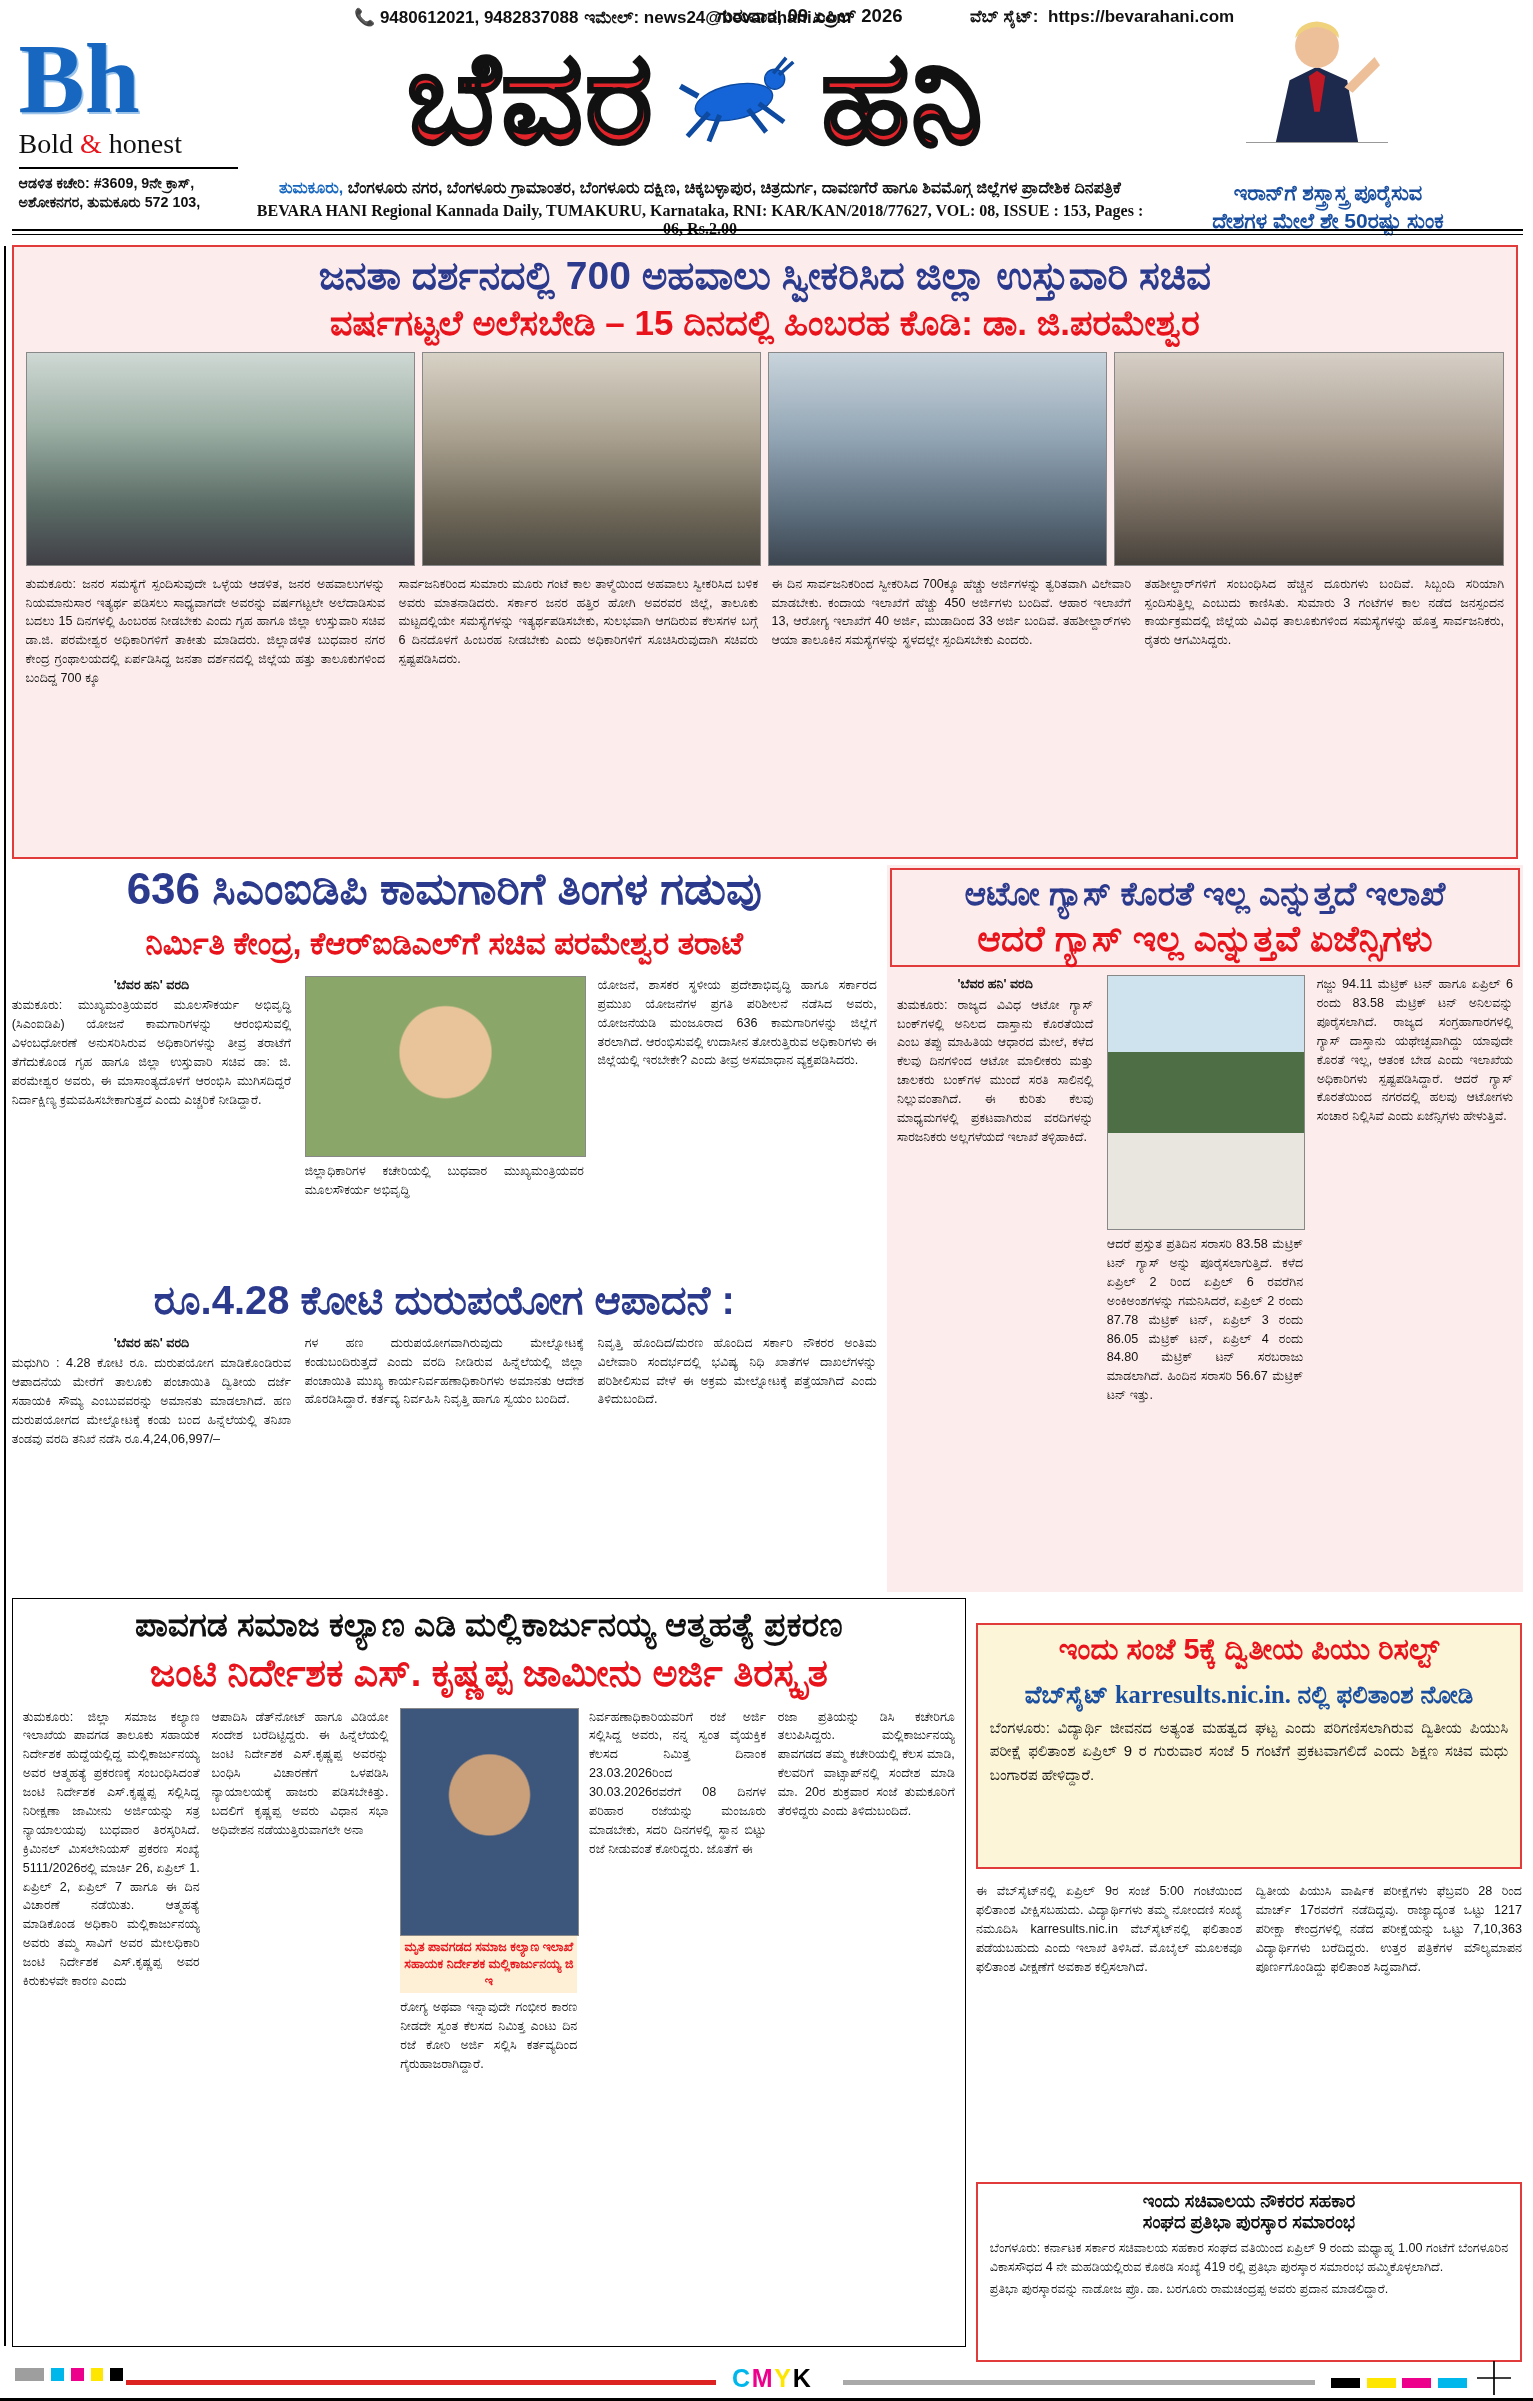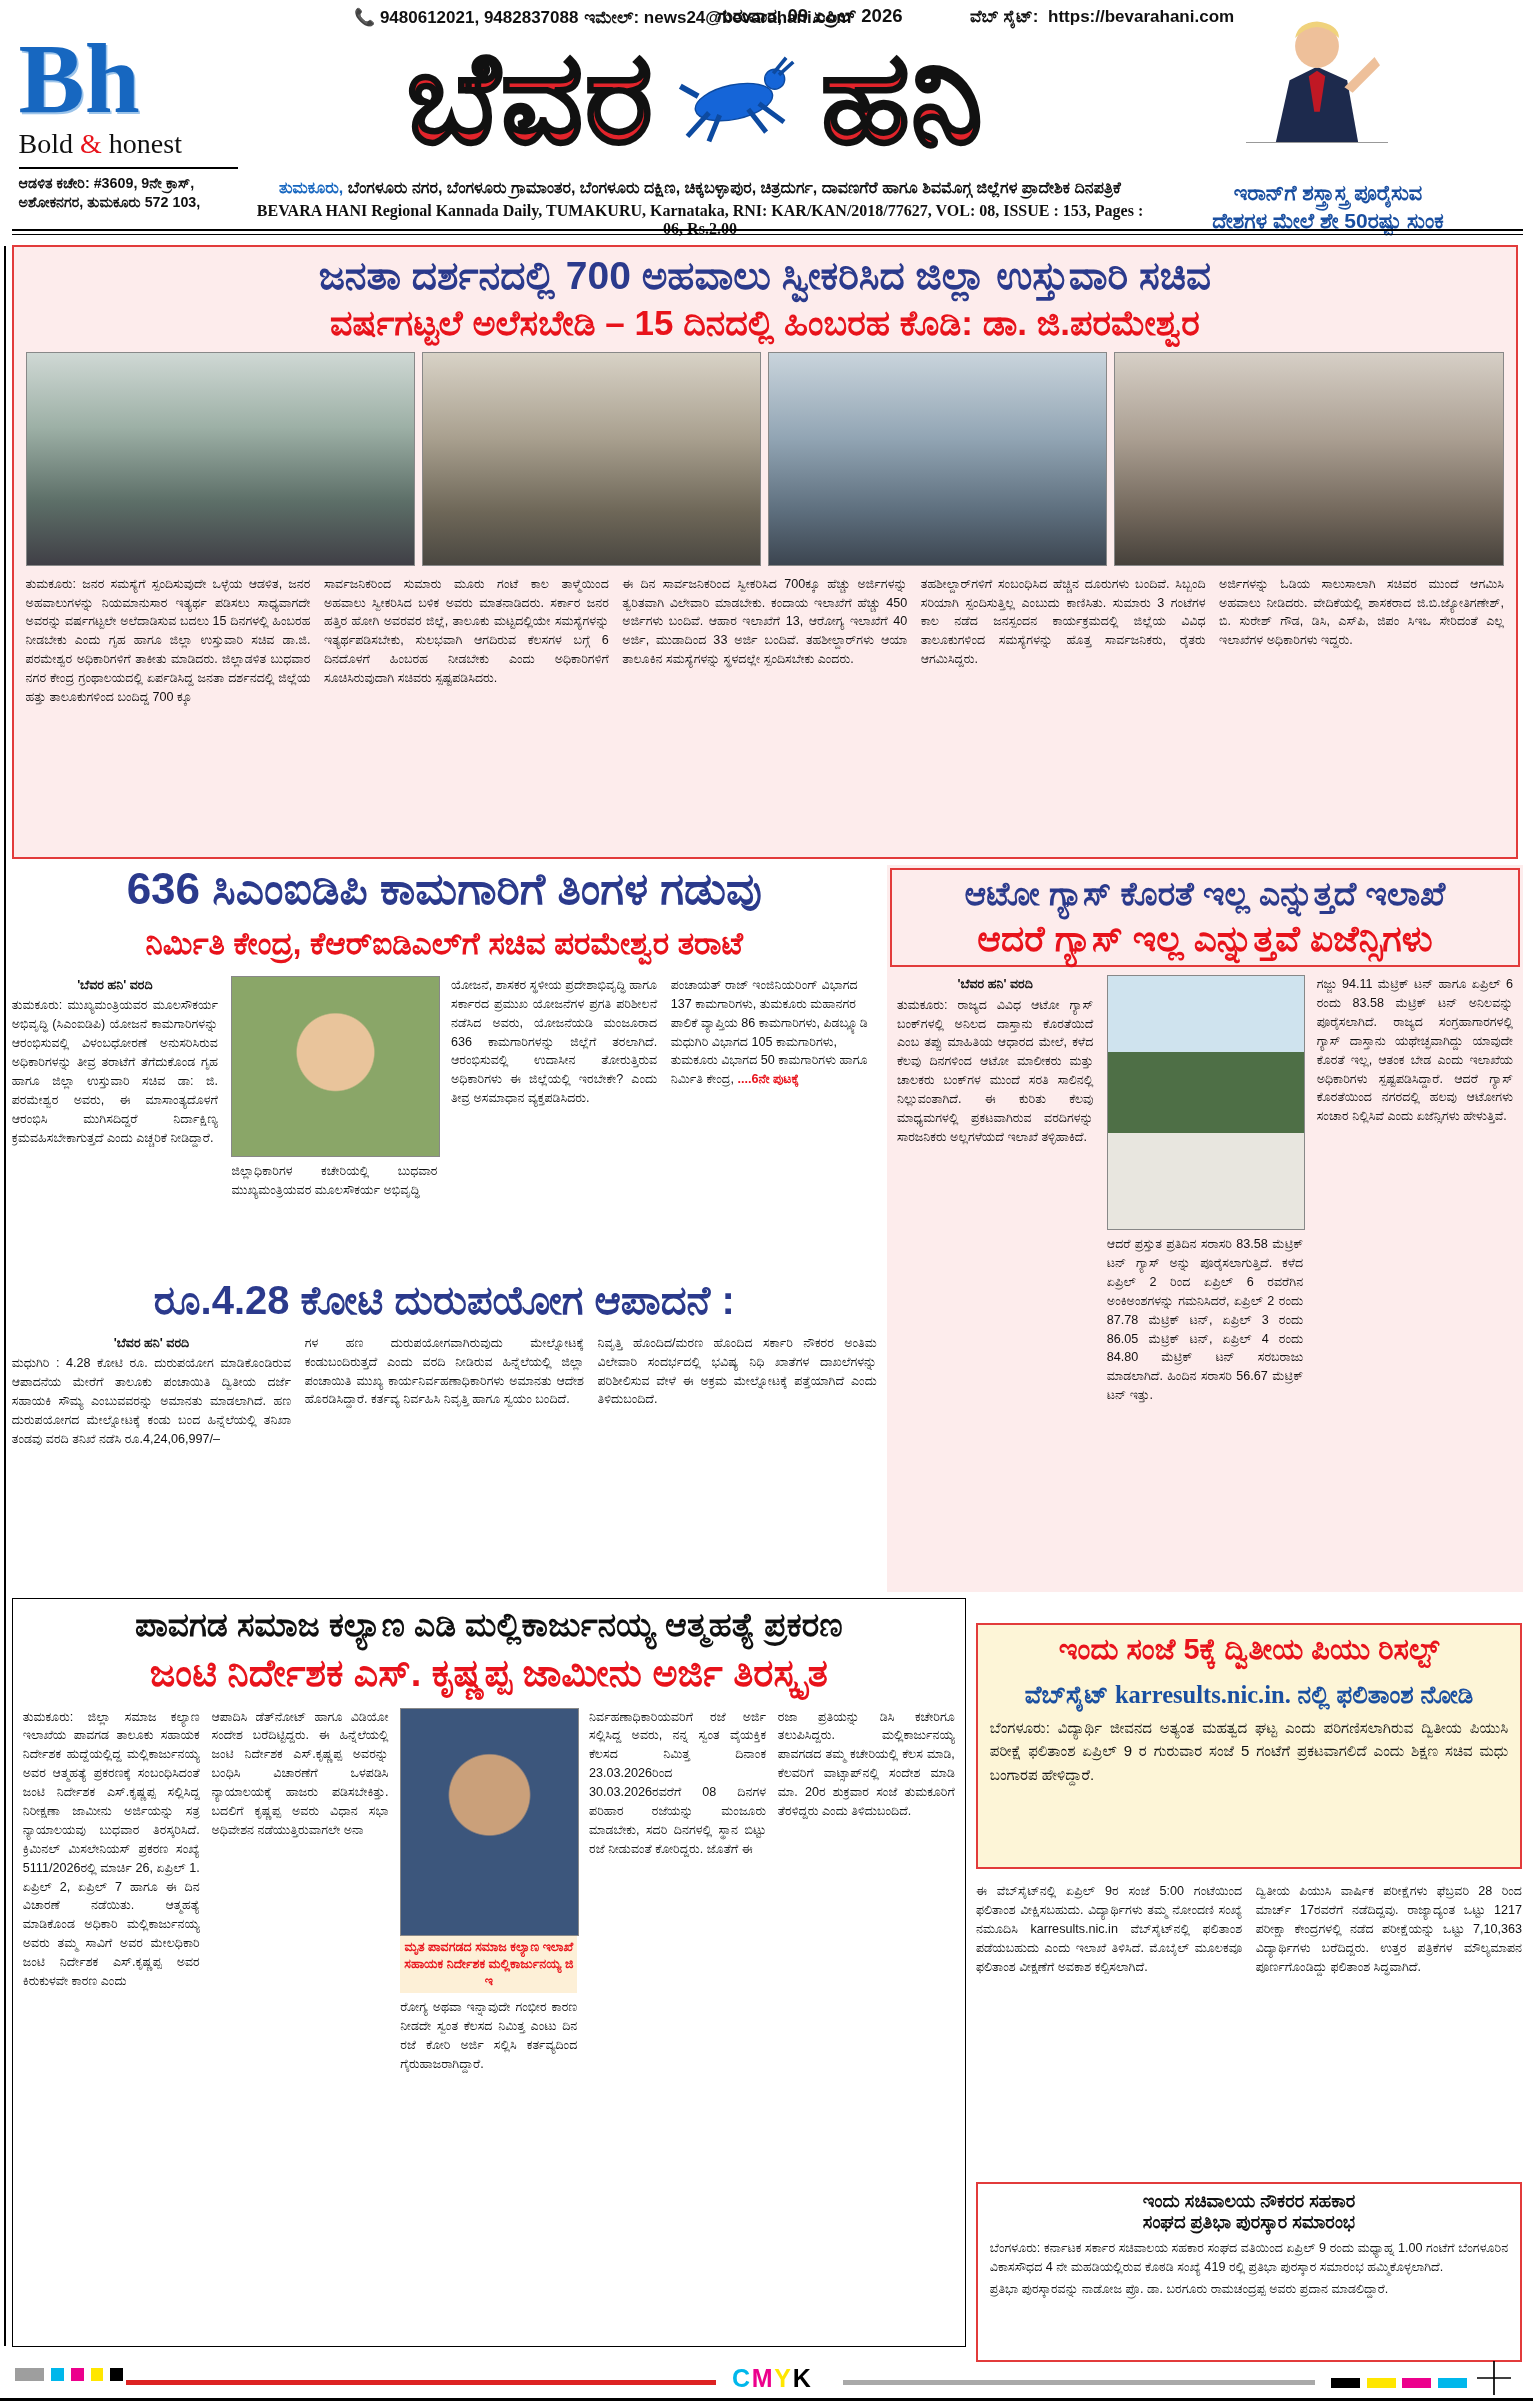--- a/index.html
+++ b/index.html
@@ -125,41 +125,36 @@
       <div class="ph crowd1" style="flex:1.15;height:212px;"></div>
       <div class="ph crowd2" style="flex:1;height:212px;"></div>
       <div class="ph crowd3" style="flex:1;height:212px;"></div>
       <div class="ph crowd4" style="flex:1.15;height:212px;"></div>
     </div>
     <div class="cols story clip" style="margin-top:8.4px;height:253px;">
       <div class="just">ತುಮಕೂರು: ಜನರ ಸಮಸ್ಯೆಗೆ ಸ್ಪಂದಿಸುವುದೇ ಒಳ್ಳೆಯ ಆಡಳಿತ, ಜನರ ಅಹವಾಲುಗಳನ್ನು ನಿಯಮಾನುಸಾರ ಇತ್ಯರ್ಥ ಪಡಿಸಲು ಸಾಧ್ಯವಾಗದೇ ಅವರನ್ನು ವರ್ಷಗಟ್ಟಲೇ ಅಲೆದಾಡಿಸುವ ಬದಲು 15 ದಿನಗಳಲ್ಲಿ ಹಿಂಬರಹ ನೀಡಬೇಕು ಎಂದು ಗೃಹ ಹಾಗೂ ಜಿಲ್ಲಾ ಉಸ್ತುವಾರಿ ಸಚಿವ ಡಾ.ಜಿ. ಪರಮೇಶ್ವರ ಅಧಿಕಾರಿಗಳಿಗೆ ತಾಕೀತು ಮಾಡಿದರು. ಜಿಲ್ಲಾಡಳಿತ ಬುಧವಾರ ನಗರ ಕೇಂದ್ರ ಗ್ರಂಥಾಲಯದಲ್ಲಿ ಏರ್ಪಡಿಸಿದ್ದ ಜನತಾ ದರ್ಶನದಲ್ಲಿ ಜಿಲ್ಲೆಯ ಹತ್ತು ತಾಲೂಕುಗಳಿಂದ ಬಂದಿದ್ದ 700 ಕ್ಕೂ</div>
       <div class="just">ಸಾರ್ವಜನಿಕರಿಂದ ಸುಮಾರು ಮೂರು ಗಂಟೆ ಕಾಲ ತಾಳ್ಮೆಯಿಂದ ಅಹವಾಲು ಸ್ವೀಕರಿಸಿದ ಬಳಿಕ ಅವರು ಮಾತನಾಡಿದರು. ಸರ್ಕಾರ ಜನರ ಹತ್ತಿರ ಹೋಗಿ ಅವರವರ ಜಿಲ್ಲೆ, ತಾಲೂಕು ಮಟ್ಟದಲ್ಲಿಯೇ ಸಮಸ್ಯೆಗಳನ್ನು ಇತ್ಯರ್ಥಪಡಿಸಬೇಕು, ಸುಲಭವಾಗಿ ಆಗದಿರುವ ಕೆಲಸಗಳ ಬಗ್ಗೆ 6 ದಿನದೊಳಗೆ ಹಿಂಬರಹ ನೀಡಬೇಕು ಎಂದು ಅಧಿಕಾರಿಗಳಿಗೆ ಸೂಚಿಸಿರುವುದಾಗಿ ಸಚಿವರು ಸ್ಪಷ್ಟಪಡಿಸಿದರು.</div>
       <div class="just">ಈ ದಿನ ಸಾರ್ವಜನಿಕರಿಂದ ಸ್ವೀಕರಿಸಿದ 700ಕ್ಕೂ ಹೆಚ್ಚು ಅರ್ಜಿಗಳನ್ನು ತ್ವರಿತವಾಗಿ ವಿಲೇವಾರಿ ಮಾಡಬೇಕು. ಕಂದಾಯ ಇಲಾಖೆಗೆ ಹೆಚ್ಚು 450 ಅರ್ಜಿಗಳು ಬಂದಿವೆ. ಆಹಾರ ಇಲಾಖೆಗೆ 13, ಆರೋಗ್ಯ ಇಲಾಖೆಗೆ 40 ಅರ್ಜಿ, ಮುಡಾದಿಂದ 33 ಅರ್ಜಿ ಬಂದಿವೆ. ತಹಶೀಲ್ದಾರ್‌ಗಳು ಆಯಾ ತಾಲೂಕಿನ ಸಮಸ್ಯೆಗಳನ್ನು ಸ್ಥಳದಲ್ಲೇ ಸ್ಪಂದಿಸಬೇಕು ಎಂದರು.</div>
       <div class="just">ತಹಶೀಲ್ದಾರ್‌ಗಳಿಗೆ ಸಂಬಂಧಿಸಿದ ಹೆಚ್ಚಿನ ದೂರುಗಳು ಬಂದಿವೆ. ಸಿಬ್ಬಂದಿ ಸರಿಯಾಗಿ ಸ್ಪಂದಿಸುತ್ತಿಲ್ಲ ಎಂಬುದು ಕಾಣಿಸಿತು. ಸುಮಾರು 3 ಗಂಟೆಗಳ ಕಾಲ ನಡೆದ ಜನಸ್ಪಂದನ ಕಾರ್ಯಕ್ರಮದಲ್ಲಿ ಜಿಲ್ಲೆಯ ವಿವಿಧ ತಾಲೂಕುಗಳಿಂದ ಸಮಸ್ಯೆಗಳನ್ನು ಹೊತ್ತ ಸಾರ್ವಜನಿಕರು, ರೈತರು ಆಗಮಿಸಿದ್ದರು.</div>
-      <div class="just">ಅರ್ಜಿಗಳನ್ನು ಓಡಿಯ ಸಾಲುಸಾಲಾಗಿ ಸಚಿವರ ಮುಂದೆ ಆಗಮಿಸಿ ಅಹವಾಲು ನೀಡಿದರು. ವೇದಿಕೆಯಲ್ಲಿ ಶಾಸಕರಾದ ಜಿ.ಬಿ.ಜ್ಯೋತಿಗಣೇಶ್, ಬಿ. ಸುರೇಶ್ ಗೌಡ, ಡಿಸಿ, ಎಸ್‌ಪಿ, ಜಿಪಂ ಸಿಇಒ ಸೇರಿದಂತೆ ಎಲ್ಲ ಇಲಾಖೆಗಳ ಅಧಿಕಾರಿಗಳು ಇದ್ದರು.</div>
     </div>
   </div>
 
   <div class="abs clip" style="left:11.8px;top:865px;width:865px;height:410px;">
     <div class="ctr h-blue" style="font-size:44px;line-height:1.1;">636 ಸಿಎಂಐಡಿಪಿ ಕಾಮಗಾರಿಗೆ ತಿಂಗಳ ಗಡುವು</div>
     <div class="ctr h-red" style="font-size:31px;line-height:1.2;margin-top:11.8px;">ನಿರ್ಮಿತಿ ಕೇಂದ್ರ, ಕೆಆರ್‌ಐಡಿಎಲ್‌ಗೆ ಸಚಿವ ಪರಮೇಶ್ವರ ತರಾಟೆ</div>
     <div class="cols story clip" style="margin-top:13.5px;height:288px;">
       <div>
         <span class="kick">'ಬೆವರ ಹನಿ' ವರದಿ</span>
         <span class="just" style="display:block;">ತುಮಕೂರು: ಮುಖ್ಯಮಂತ್ರಿಯವರ ಮೂಲಸೌಕರ್ಯ ಅಭಿವೃದ್ಧಿ (ಸಿಎಂಐಡಿಪಿ) ಯೋಜನೆ ಕಾಮಗಾರಿಗಳನ್ನು ಆರಂಭಿಸುವಲ್ಲಿ ವಿಳಂಬಧೋರಣೆ ಅನುಸರಿಸಿರುವ ಅಧಿಕಾರಿಗಳನ್ನು ತೀವ್ರ ತರಾಟೆಗೆ ತೆಗೆದುಕೊಂಡ ಗೃಹ ಹಾಗೂ ಜಿಲ್ಲಾ ಉಸ್ತುವಾರಿ ಸಚಿವ ಡಾ: ಜಿ. ಪರಮೇಶ್ವರ ಅವರು, ಈ ಮಾಸಾಂತ್ಯದೊಳಗೆ ಆರಂಭಿಸಿ ಮುಗಿಸದಿದ್ದರೆ ನಿರ್ದಾಕ್ಷಿಣ್ಯ ಕ್ರಮವಹಿಸಬೇಕಾಗುತ್ತದೆ ಎಂದು ಎಚ್ಚರಿಕೆ ನೀಡಿದ್ದಾರೆ.</span>
       </div>
       <div>
         <div class="ph portrait" style="width:100%;height:179px;"></div>
         <div class="just" style="margin-top:5px;">ಜಿಲ್ಲಾಧಿಕಾರಿಗಳ ಕಚೇರಿಯಲ್ಲಿ ಬುಧವಾರ ಮುಖ್ಯಮಂತ್ರಿಯವರ ಮೂಲಸೌಕರ್ಯ ಅಭಿವೃದ್ಧಿ</div>
       </div>
       <div class="just">ಯೋಜನೆ, ಶಾಸಕರ ಸ್ಥಳೀಯ ಪ್ರದೇಶಾಭಿವೃದ್ಧಿ ಹಾಗೂ ಸರ್ಕಾರದ ಪ್ರಮುಖ ಯೋಜನೆಗಳ ಪ್ರಗತಿ ಪರಿಶೀಲನೆ ನಡೆಸಿದ ಅವರು, ಯೋಜನೆಯಡಿ ಮಂಜೂರಾದ 636 ಕಾಮಗಾರಿಗಳನ್ನು ಜಿಲ್ಲೆಗೆ ತರಲಾಗಿದೆ. ಆರಂಭಿಸುವಲ್ಲಿ ಉದಾಸೀನ ತೋರುತ್ತಿರುವ ಅಧಿಕಾರಿಗಳು ಈ ಜಿಲ್ಲೆಯಲ್ಲಿ ಇರಬೇಕೇ? ಎಂದು ತೀವ್ರ ಅಸಮಾಧಾನ ವ್ಯಕ್ತಪಡಿಸಿದರು.</div>
-      <div>
-        <span class="just">ಪಂಚಾಯತ್ ರಾಜ್ ಇಂಜಿನಿಯರಿಂಗ್ ವಿಭಾಗದ 137 ಕಾಮಗಾರಿಗಳು, ತುಮಕೂರು ಮಹಾನಗರ ಪಾಲಿಕೆ ವ್ಯಾಪ್ತಿಯ 86 ಕಾಮಗಾರಿಗಳು, ಪಿಡಬ್ಲ್ಯೂಡಿ ಮಧುಗಿರಿ ವಿಭಾಗದ 105 ಕಾಮಗಾರಿಗಳು, ತುಮಕೂರು ವಿಭಾಗದ 50 ಕಾಮಗಾರಿಗಳು ಹಾಗೂ ನಿರ್ಮಿತಿ ಕೇಂದ್ರ, </span>
-        <span class="jump">....6ನೇ ಪುಟಕ್ಕೆ</span>
-      </div>
     </div>
   </div>
 
   <div class="abs clip" style="left:887px;top:865px;width:636px;height:727px;background:#fdecec;">
     <div style="border:2.5px solid #e23b3b;margin:3.4px;padding:5px 3.4px;">
       <div class="ctr h-blue" style="font-size:33px;line-height:1.15;">ಆಟೋ ಗ್ಯಾಸ್ ಕೊರತೆ ಇಲ್ಲ ಎನ್ನುತ್ತದೆ ಇಲಾಖೆ</div>
       <div class="ctr h-red" style="font-size:36px;line-height:1.15;margin-top:5px;">ಆದರೆ ಗ್ಯಾಸ್ ಇಲ್ಲ ಎನ್ನುತ್ತವೆ ಏಜೆನ್ಸಿಗಳು</div>
     </div>
     <div class="cols story clip" style="margin:8.4px 10px 0 10px;height:531px;">
       <div>

